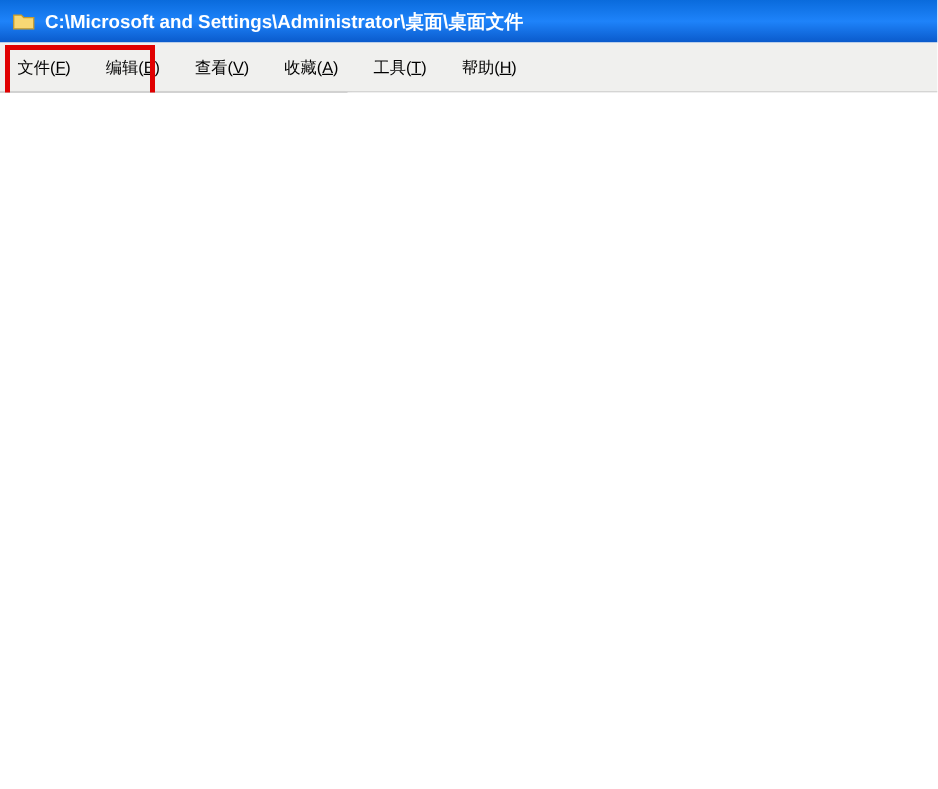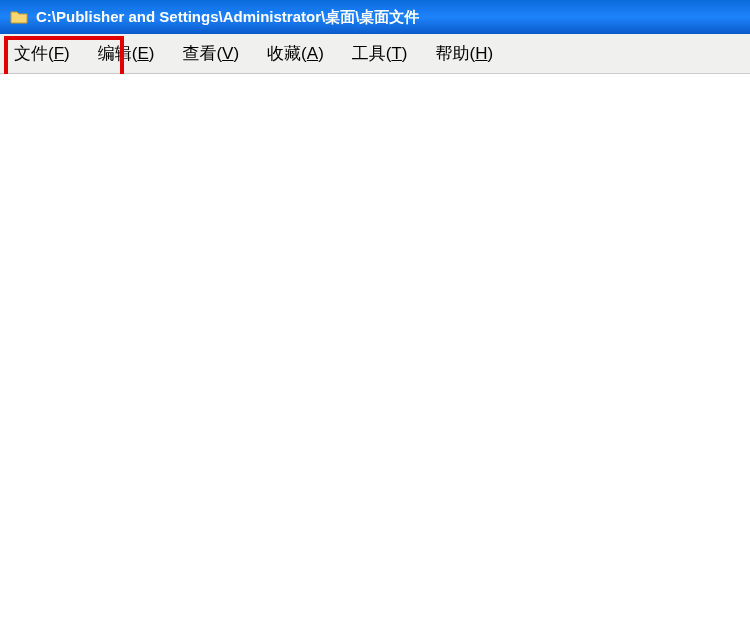--- a/index.html
+++ b/index.html
@@ -1,21 +1,21 @@
 <!DOCTYPE html>
 <html><head>
 <meta charset="utf-8">
 <style>
   * { box-sizing: border-box; margin: 0; padding: 0; }
   body { font-family: "SimSun", Tahoma, sans-serif; font-size: 15px; background: #fff; width: 750px; }
 
   .title-bar { background: linear-gradient(to bottom, #0a6bdc, #1e83fa 50%, #0a5acb); color: #fff; padding: 6px 10px; font-family: Tahoma, sans-serif; font-size: 15px; font-weight: bold; display: flex; align-items: center; gap: 8px; height: 34px; }
   .title-bar .folder-icon { width: 18px; height: 16px; }
 
-  .menu-bar { background: #f0f0ee; padding: 6px 14px; display: flex; gap: 28px; font-size: 17px; height: 40px; align-items: center; border-bottom: 1px solid #ccc; }
+  .menu-bar { background: #f0f0ee; padding: 6px 14px; display: flex; gap: 28px; font-size: 13px; height: 40px; align-items: center; border-bottom: 1px solid #ccc; }
   .menu-bar span { color: #000; }
   .menu-bar span .ul { text-decoration: underline; }
 
   .toolbar-row { display: flex; height: 44px; border-bottom: 1px solid #ccc; }
   .toolbar-right { flex: 1; background: #f3f3f1; display: flex; align-items: center; padding-left: 6px; gap: 10px; }
   .vsep { width: 1px; height: 30px; background: #b0b0b0; margin: 0 4px; }
   .tb-label { color: #000; font-size: 15px; }
 
   .left-col { position: absolute; left: 0; top: 74px; width: 278px; }
   .abs-wrap { position: relative; }
@@ -51,21 +51,21 @@
 <body>
 
 <div class="abs-wrap">
 
   <div class="title-bar">
     <span class="folder-icon">
       <svg viewBox="0 0 18 16">
           <path d="M1 3h6l2 2h8v9H1z" fill="#f7d774" stroke="#c89b2a"></path>
         </svg>
     </span>
-    <span>C:\Publisher and Settings\Administrator\桌面\桌面文件</span>
+    <span>C:\Microsoft and Settings\Administrator\桌面\桌面文件</span>
   </div>
 
   <div class="menu-bar">
     <span>文件(<span class="ul">F</span>)</span>
     <span>编辑(<span class="ul">E</span>)</span>
     <span>查看(<span class="ul">V</span>)</span>
     <span>收藏(<span class="ul">A</span>)</span>
     <span>工具(<span class="ul">T</span>)</span>
     <span>帮助(<span class="ul">H</span>)</span>
   </div>

